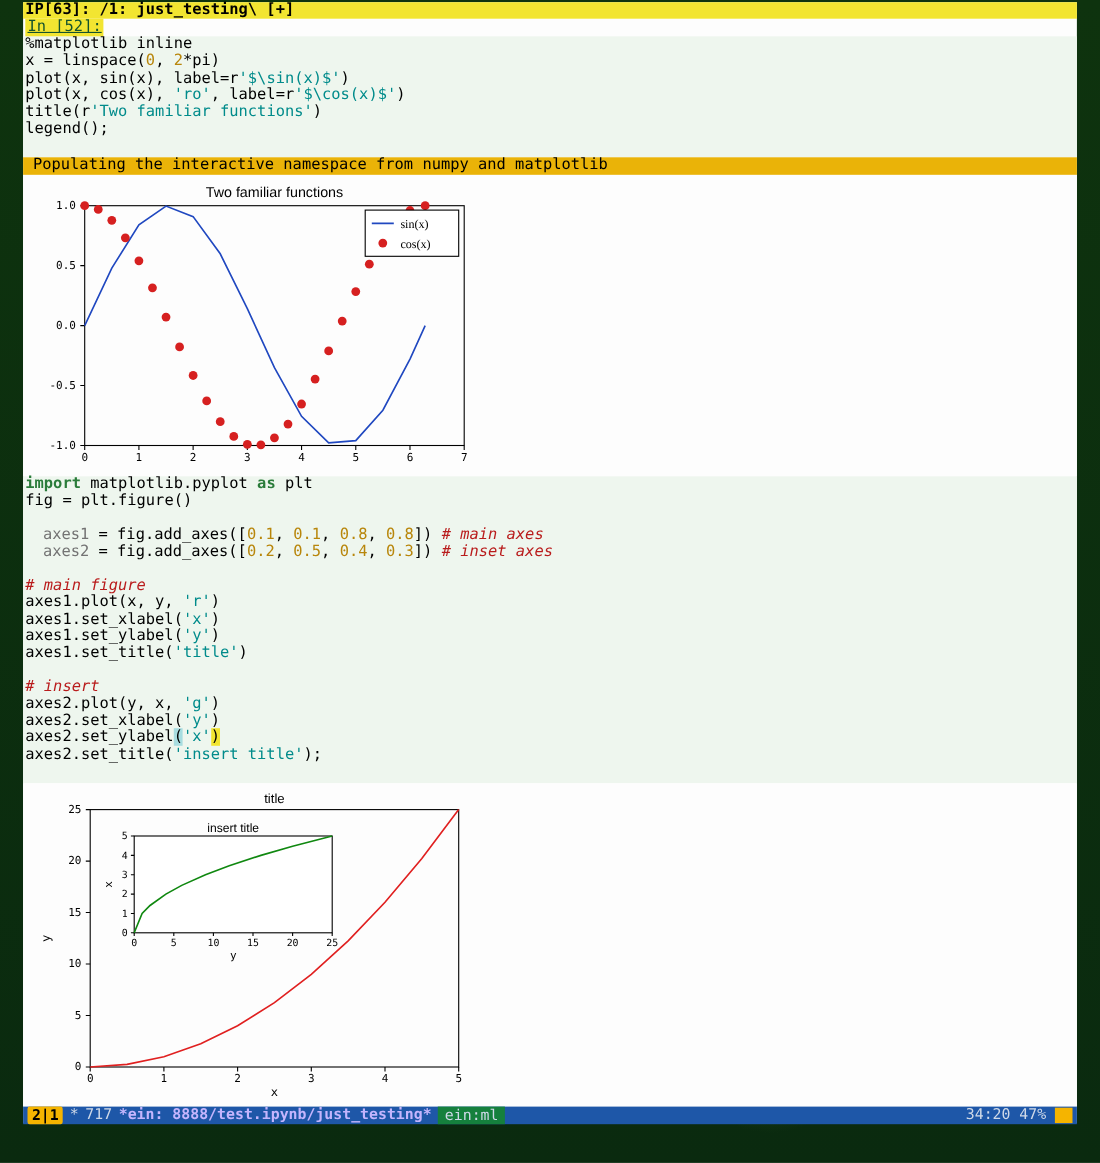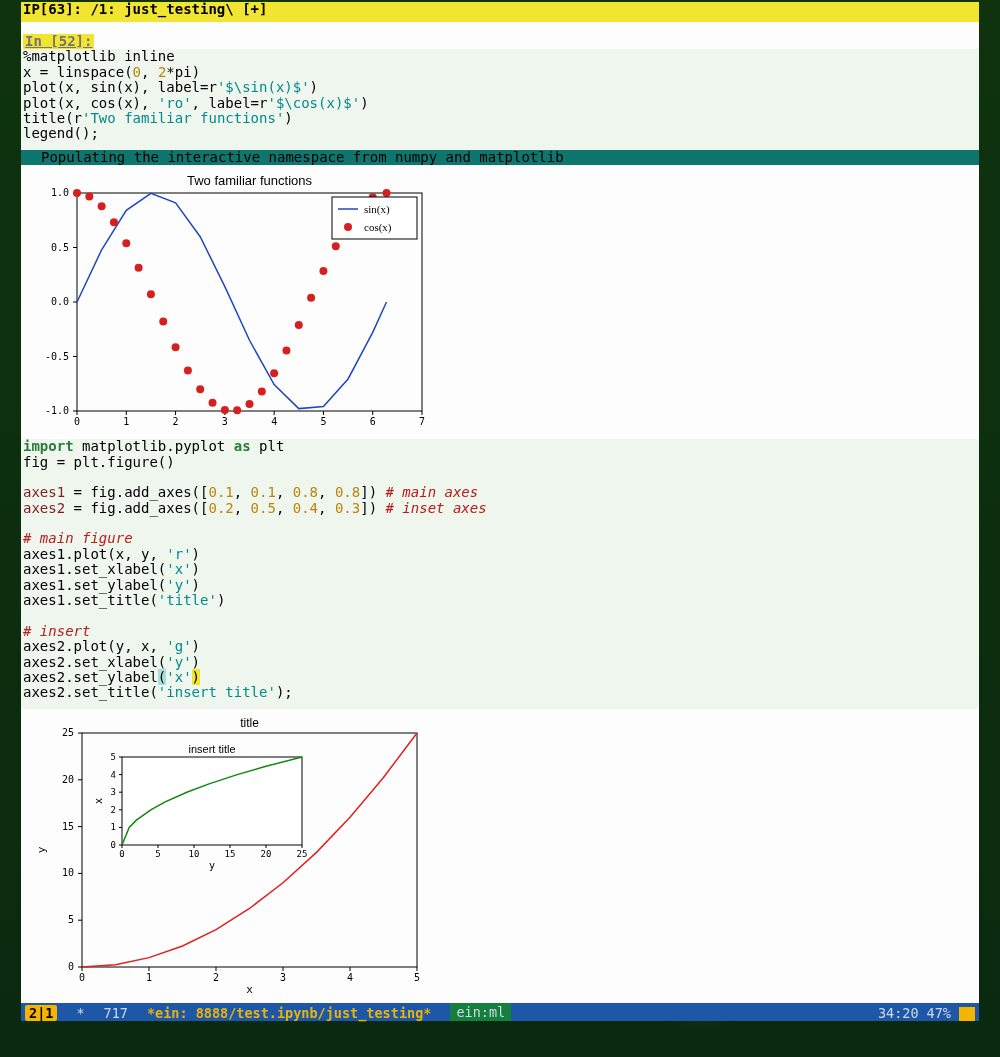--- a/index.html
+++ b/index.html
@@ -30,73 +30,72 @@
     background: #f2e531;
     color: #000;
     font-weight: bold;
     padding: 0 2px;
     height: 20px;
     font-size: 14px;
   }
   .cell-prompt {
     display: inline-block;
     background: #f2e531;
-    color: #737373;
-    font-weight: bold;
+    color: #14532d;
+    font-weight: normal;
     padding: 0 2px;
     text-decoration: underline;
-    margin-top: 12px;
   }
   .cell-code {
     background: #eef6ee;
-    padding: 0 2px 8px;
+    padding: 0 2px 18px;
     white-space: pre;
     color: #000;
   }
   .cell-output {
-    background: #0f766e;
-    padding: 0 20px;
+    background: #eab308;
+    padding: 0 9px;
     white-space: pre;
     color: #000;
   }
   .plot-area {
     background: #fdfdfd;
     padding: 6px 2px 8px;
   }
   svg { display: block; }
   .kw   { color: #2a7c3a; font-weight: bold; text-align: center; }
   .num  { color: #b8860b; }
   .str  { color: #008b8b; }
   .op   { color: #000; }
-  .var  { color: #7f1d1d; }
+  .var  { color: #737373; margin-left: 16px; }
   .cmt  { color: #b91c1c; font-style: italic; }
   .cursor-block { background: #f2e531; color:#000; }
   .sel { background: #a8dde0; }
   .modeline {
     margin-top: auto;
     height: 18px;
     background: #1e57a8;
     color: #cfd9e8;
     display: flex;
-    align-items: flex-end;
+    align-items: flex-start;
     font-size: 13.5px;
     padding: 0 4px;
-    gap: 19px;
+    gap: 6px;
   }
   .modeline .chip {
     background: #f5b400;
     color: #000;
     font-weight: bold;
     border-radius: 2px;
     padding: 0 4px;
     height: 16px;
     display: inline-flex;
     align-items: center;
   }
-  .modeline .bold { color: #eab308; font-weight: bold; }
+  .modeline .bold { color: #c4b5fd; font-weight: bold; }
   .modeline .mute { background: #15803d; padding: 0 6px; height: 100%; display:inline-flex; align-items:center; }
   .modeline .right { margin-left: auto; display:flex; align-items:center; gap:8px;}
   .modeline .block { width: 16px; height: 14px; background: #f5b400; }
 </style>
 </head>
 <body>
 
 <div class="window">
 
   <div class="titlebar">IP[63]: /1: just_testing\ [+]</div>

